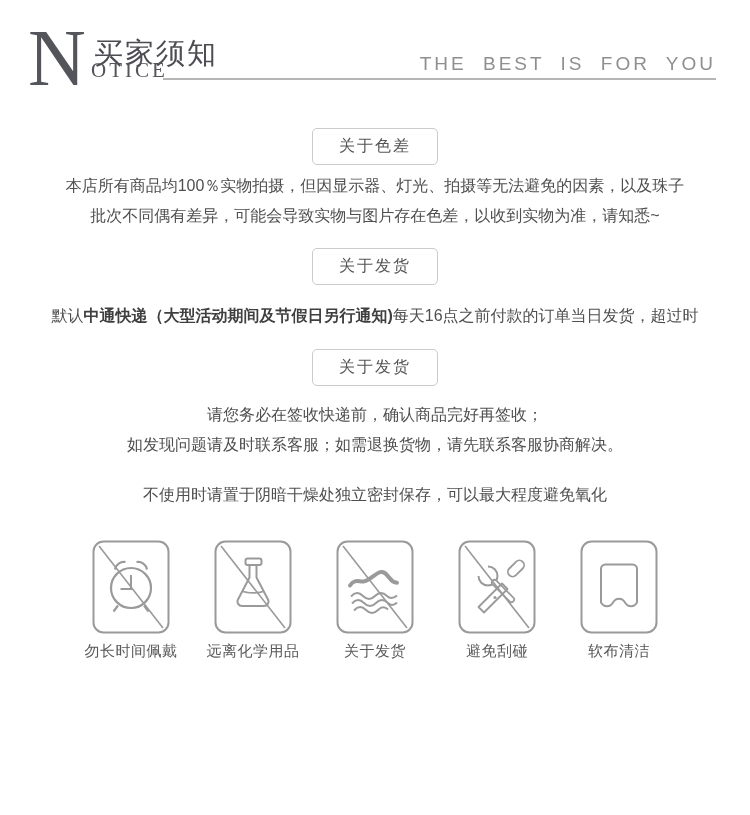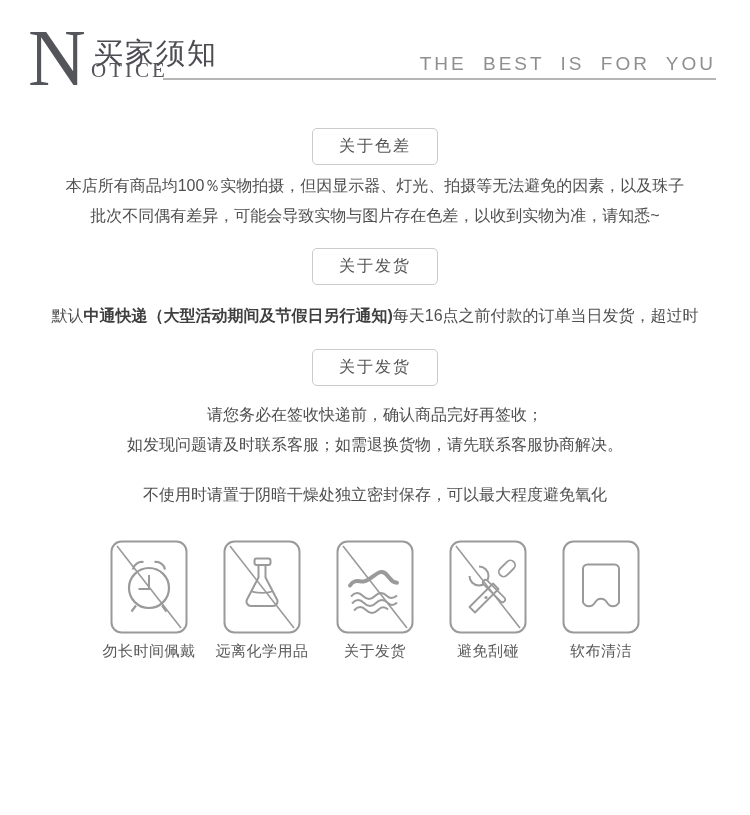--- a/index.html
+++ b/index.html
@@ -21,21 +21,21 @@
   .content{padding-top:128px;}
   .sec-title{width:max-content;margin:0 auto;border:1px solid #cbcbcb;border-radius:5px;
              padding:7px 26px;font-size:16px;color:#555555;letter-spacing:2px;}
   .para{text-align:center;font-size:16px;line-height:30px;color:#4f4f4f;}
   .para .bold{font-weight:700;color:#3f3f3f;}
   .mt-para1{margin-top:6px;} .mt-title2{margin-top:17px;} .mt-para2{margin-top:16px;}
   .mt-title3{margin-top:18px;} .mt-para3{margin-top:14px;} .mt-title4{margin-top:24px;}
   .mt-para4{margin-top:20px;} .mt-icons{margin-top:30px;}
 
   
-  .icon-row{display:flex;justify-content:center;gap:17px;}
+  .icon-row{display:flex;justify-content:center;gap:26px;}
   .icon-col{width:96px;display:flex;flex-direction:column;align-items:center;}
   .icon-col svg{display:block;stroke:#9a9a9a;fill:none;}
   .icon-label{margin-top:8px;font-size:15px;color:#595959;letter-spacing:0.5px;white-space:nowrap;}
 </style>
 </head>
 <body>
 
 <div class="page">
 
   <div>

